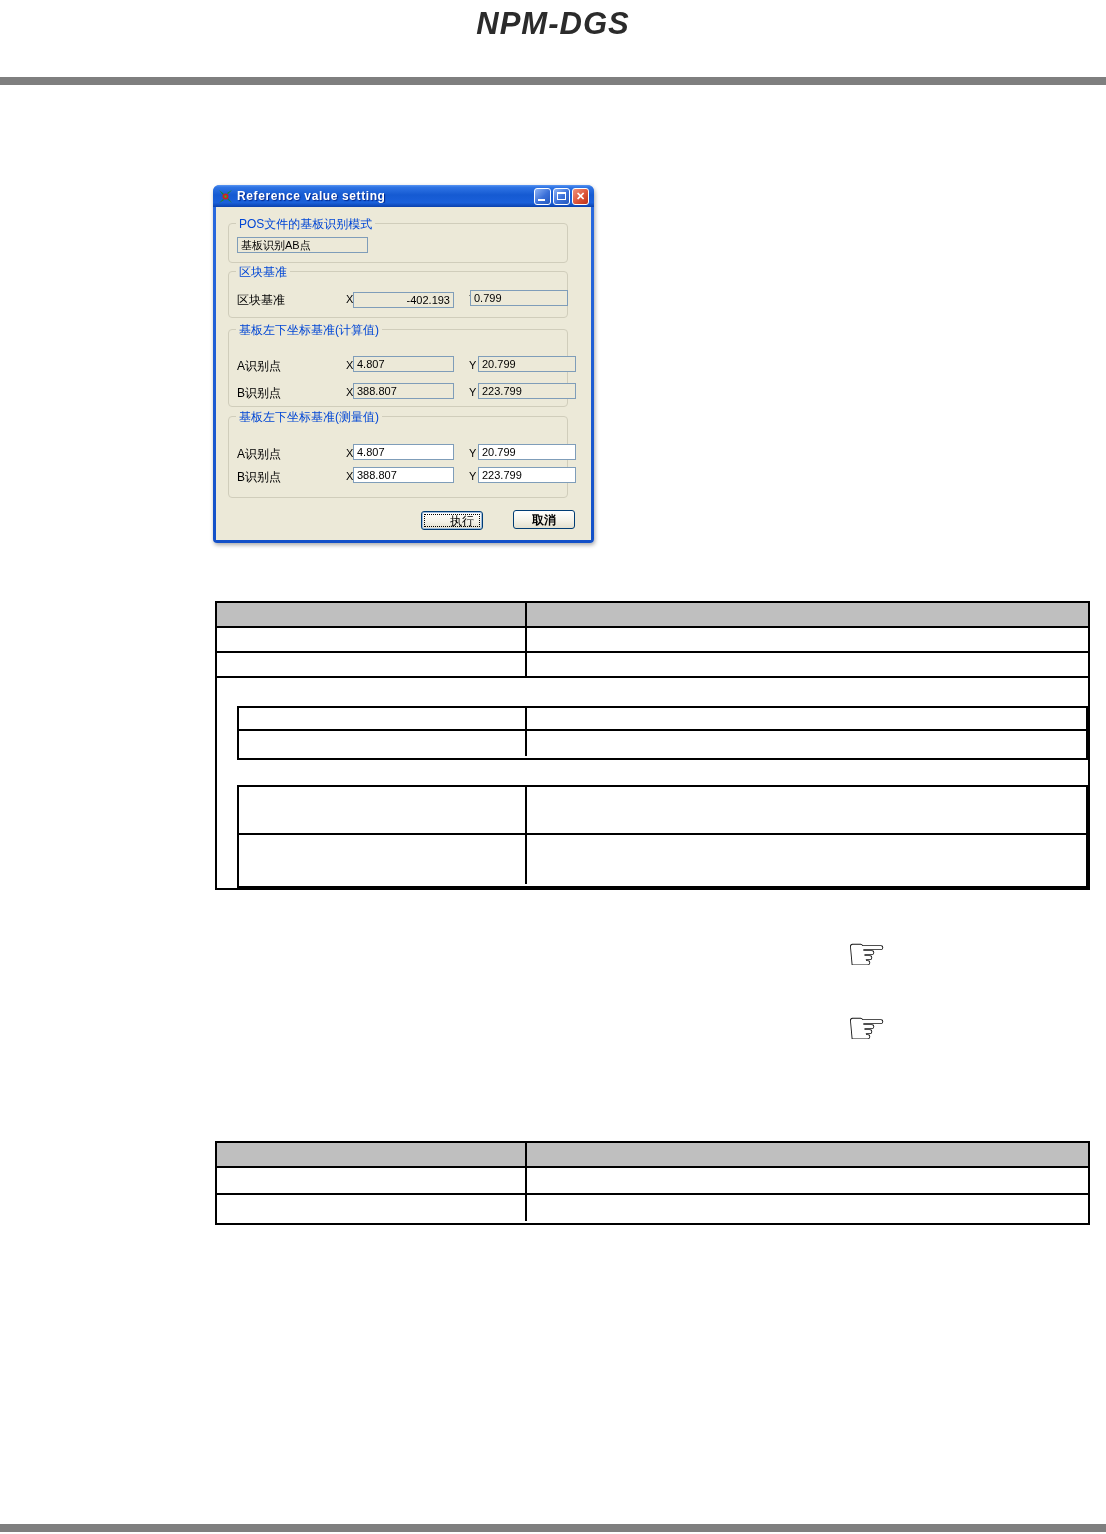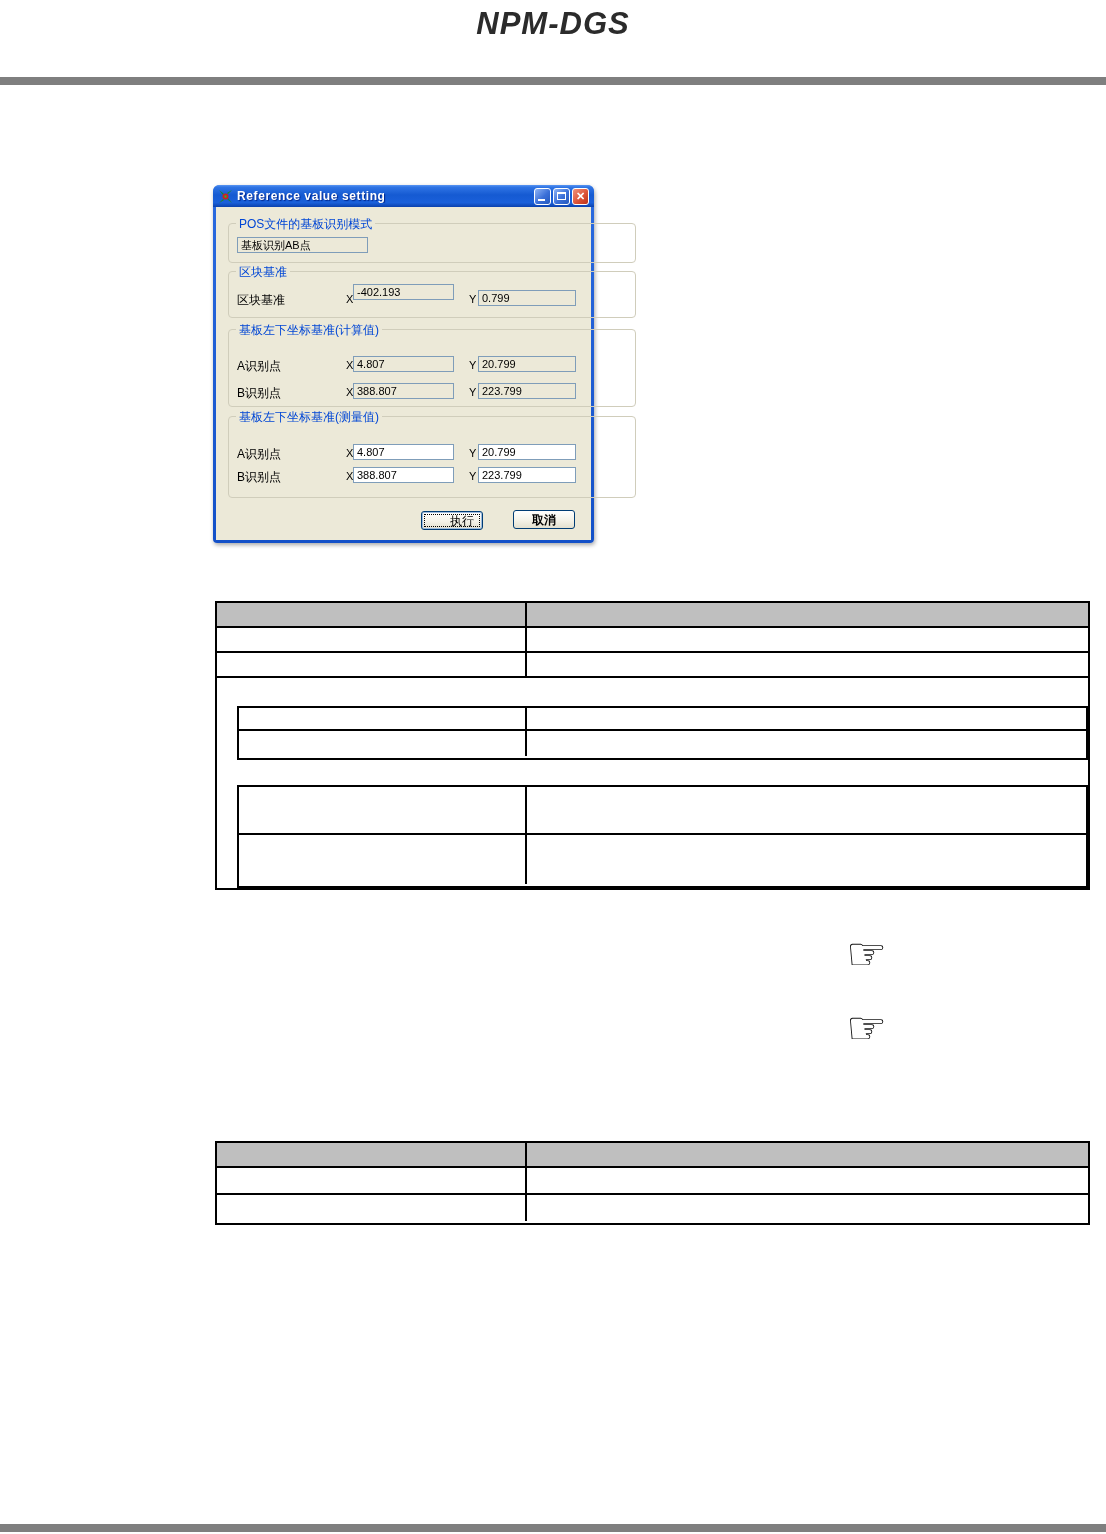--- a/index.html
+++ b/index.html
@@ -27,21 +27,21 @@
   .tb-btn { width:17px; height:17px; border:1px solid #fff; border-radius:3px; position:relative; }
   .tb-btn.min, .tb-btn.max { background:linear-gradient(135deg,#8fb4f5 0%, #3a6fd8 55%, #2458bd 100%); }
   .tb-btn.close { background:linear-gradient(135deg,#f0927c 0%, #dd5438 55%, #bc3218 100%);
                   color:#fff; font-size:11px; font-weight:bold; text-align:center; line-height:15px; }
   .glyph-min { position:absolute; left:3px; bottom:3px; width:7px; height:2px; background:#fff; }
   .glyph-max { position:absolute; left:3px; top:3px; width:9px; height:8px;
                border:1px solid #fff; border-top:2px solid #fff; }
 
   .client { position:absolute; left:3px; right:3px; top:22px; bottom:3px; background:#ece9d8; }
 
-  .groupbox { position:absolute; left:12px; width:408px; border:1px solid #d0cdbb; border-radius:4px; }
+  .groupbox { position:absolute; left:12px; width:340px; border:1px solid #d0cdbb; border-radius:4px; }
   .group-caption { position:absolute; top:-8px; left:7px; background:#ece9d8; padding:0 3px;
                    font-size:12px; color:#0046d5; white-space:nowrap; }
   .g-label { position:absolute; font-size:12px; color:#000; white-space:nowrap; }
   .xy-label { position:absolute; font-size:11px; color:#000; }
   .field { position:absolute; height:16px; border:1px solid #7f9db9; background:#fff;
            font-family:"Liberation Sans", sans-serif; font-size:11px; color:#000; padding:6px 3px; }
   .field.ro { background:#ece9d8; }
 
   .xp-btn { position:absolute; width:62px; height:19px; border:1px solid #003c74; border-radius:3px;
             background:linear-gradient(180deg,#ffffff 0%, #f4f2e8 55%, #e3e0cf 100%);
@@ -93,23 +93,23 @@
 
     <div class="groupbox" style="top:16px; height:40px;">
       <span class="group-caption">POS文件的基板识别模式</span>
       <input class="field ro" style="left: 8px; top: 13px; width: 131px;" readonly="" value="基板识别AB点">
     </div>
 
     <div class="groupbox" style="top:64px; height:47px;">
       <span class="group-caption">区块基准</span>
       <span class="g-label" style="left:8px; top:20px;">区块基准</span>
       <span class="xy-label" style="left:117px; top:21px;">X</span>
-      <input class="field ro" style="left: 124px; top: 12px; width: 101px;" readonly="" value="-402.193">
+      <input class="field ro" style="left: 124px; top: 20px; width: 101px; text-align: right;" readonly="" value="-402.193">
       <span class="xy-label" style="left:240px; top:21px;">Y</span>
-      <input class="field ro" style="left: 249px; top: 18px; width: 98px;" readonly="" value="0.799">
+      <input class="field ro" style="left: 241px; top: 18px; width: 98px;" readonly="" value="0.799">
     </div>
 
     <div class="groupbox" style="top:122px; height:78px;">
       <span class="group-caption">基板左下坐标基准(计算值)</span>
 
       <span class="g-label" style="left:8px; top:28px;">A识别点</span>
       <span class="xy-label" style="left:117px; top:29px;">X</span>
       <input class="field ro" style="left: 124px; top: 26px; width: 101px;" readonly="" value="4.807">
       <span class="xy-label" style="left:240px; top:29px;">Y</span>
       <input class="field ro" style="left: 249px; top: 26px; width: 98px;" readonly="" value="20.799">

